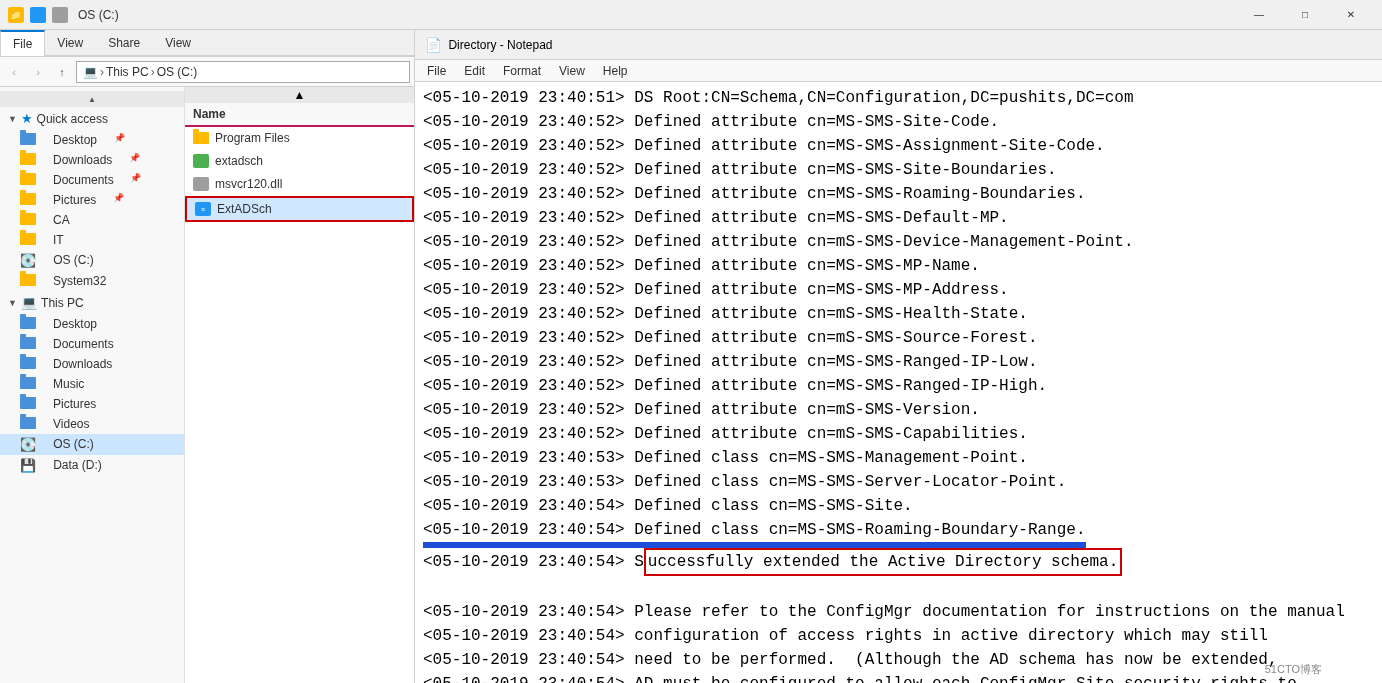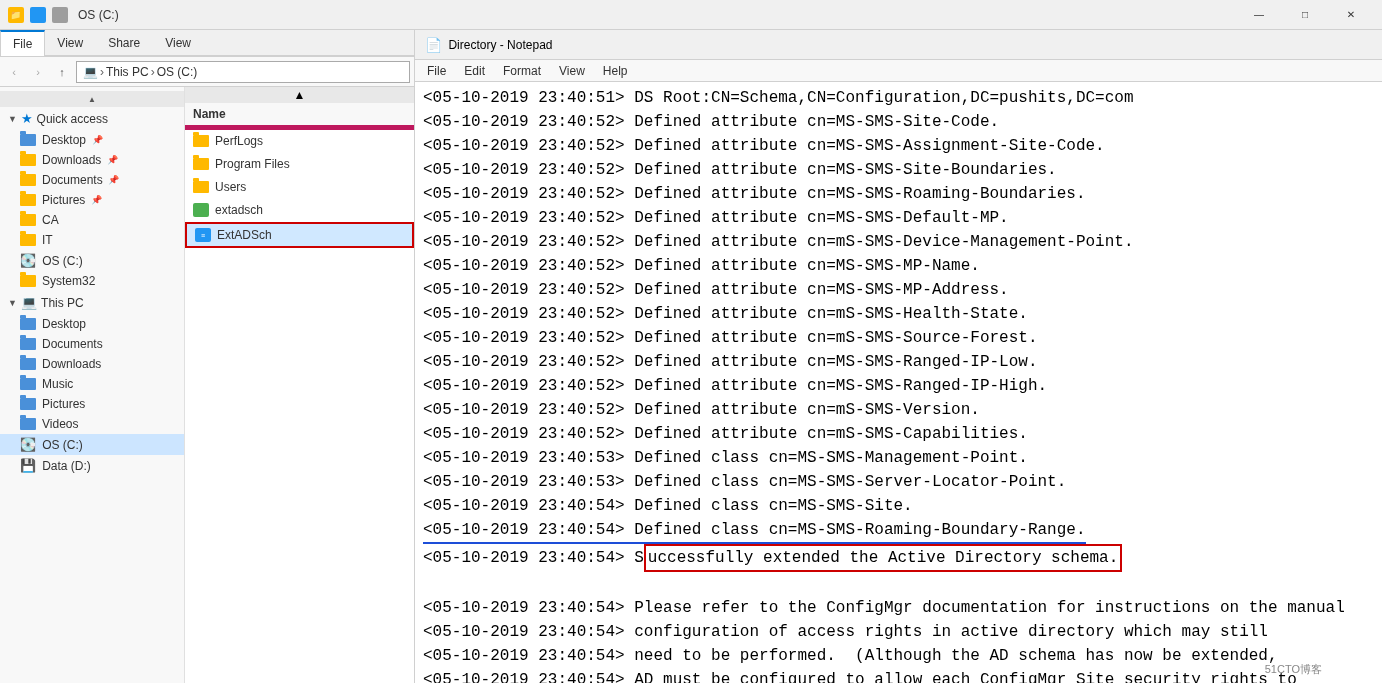--- a/index.html
+++ b/index.html
@@ -128,26 +128,25 @@
       align-items: center;
       padding: 4px 8px;
       font-size: 12px;
       color: #333;
       cursor: pointer;
       gap: 4px;
     }
     .sidebar-section-header .arrow { font-size: 9px; color: #555; }
     .sidebar-item {
       display: flex;
-      align-items: center;
       padding: 3px 8px 3px 20px;
       font-size: 12px;
       color: #333;
       cursor: pointer;
-      gap: 6px;
+      gap: 17px;
     }
     .sidebar-item.selected { background: #cce5ff; }
     .sidebar-item .pin { font-size: 9px; color: #0078d4; }
     .folder-icon { width: 16px; height: 12px; background: #ffb900; border-radius: 1px; position: relative; flex-shrink: 0; }
     .folder-icon::before { content: ''; position: absolute; top: -3px; left: 0; width: 6px; height: 3px; background: #ffb900; border-radius: 1px 1px 0 0; }
     .folder-icon-blue { background: #4a90d9; }
     .folder-icon-blue::before { background: #4a90d9; }
 
     
     .file-list {
@@ -155,21 +154,21 @@
       overflow-y: auto;
       background: #fff;
     }
     .file-list-header {
       display: flex;
       align-items: center;
       padding: 4px 8px;
       font-size: 12px;
       color: #333;
       font-weight: 600;
-      border-bottom: 5px solid #be185d;
+      border-bottom: 2px solid #be185d;
       background: #f8f8f8;
     }
     .file-list-scroll-btn {
       display: flex;
       align-items: center;
       justify-content: center;
       height: 16px;
       cursor: pointer;
     }
     .file-item {
@@ -374,34 +373,30 @@
       </div>
 
       <div class="file-list">
         <div class="file-list-scroll-btn" style="background:#e8e8e8;">▲</div>
         <div class="file-list-header">
           <span>Name</span>
         </div>
 
         <div class="file-item">
           <div class="folder-icon"></div>
-          <span>PerfLogs</span>
-        </div>
-        <div class="file-item">
-          <div class="folder-icon"></div>
           <span>Program Files</span>
-        </div>
-        <div class="file-item">
-          <div class="folder-icon"></div>
-          <span>Users</span>
         </div>
 
         <div class="file-item">
           <div style="width:16px;height:14px;background:#4caf50;border-radius:2px;flex-shrink:0;"></div>
           <span>extadsch</span>
+        </div>
+        <div class="file-item">
+          <div style="width:16px;height:14px;background:#9e9e9e;border-radius:2px;flex-shrink:0;"></div>
+          <span>msvcr120.dll</span>
         </div>
         <div class="file-item selected" style="border: 2px solid #cc0000; background: #d0e8ff;">
           <div style="width:16px;height:14px;background:#2196F3;border-radius:2px;flex-shrink:0;display:flex;align-items:center;justify-content:center;font-size:7px;color:#fff;">≡</div>
           <span>ExtADSch</span>
         </div>
       </div>
     </div>
   </div>
 
   <div class="notepad">
@@ -427,21 +422,21 @@
 &lt;05-10-2019 23:40:52&gt; Defined attribute cn=MS-SMS-MP-Address.
 &lt;05-10-2019 23:40:52&gt; Defined attribute cn=mS-SMS-Health-State.
 &lt;05-10-2019 23:40:52&gt; Defined attribute cn=mS-SMS-Source-Forest.
 &lt;05-10-2019 23:40:52&gt; Defined attribute cn=MS-SMS-Ranged-IP-Low.
 &lt;05-10-2019 23:40:52&gt; Defined attribute cn=MS-SMS-Ranged-IP-High.
 &lt;05-10-2019 23:40:52&gt; Defined attribute cn=mS-SMS-Version.
 &lt;05-10-2019 23:40:52&gt; Defined attribute cn=mS-SMS-Capabilities.
 &lt;05-10-2019 23:40:53&gt; Defined class cn=MS-SMS-Management-Point.
 &lt;05-10-2019 23:40:53&gt; Defined class cn=MS-SMS-Server-Locator-Point.
 &lt;05-10-2019 23:40:54&gt; Defined class cn=MS-SMS-Site.
-<span style="border-bottom: 2px solid #1d4ed8; display:inline-block;">&lt;05-10-2019 23:40:54&gt; Defined class cn=MS-SMS-Roaming-Boundary-Range.</span>
+<span style="border-bottom: 6px solid #1d4ed8; display:inline-block;">&lt;05-10-2019 23:40:54&gt; Defined class cn=MS-SMS-Roaming-Boundary-Range.</span>
 &lt;05-10-2019 23:40:54&gt; S<span style="border: 2px solid #cc0000; display:inline-block; padding: 0 2px;">uccessfully extended the Active Directory schema.</span>
 
 &lt;05-10-2019 23:40:54&gt; Please refer to the ConfigMgr documentation for instructions on the manual
 &lt;05-10-2019 23:40:54&gt; configuration of access rights in active directory which may still
 &lt;05-10-2019 23:40:54&gt; need to be performed.  (Although the AD schema has now be extended,
 &lt;05-10-2019 23:40:54&gt; AD must be configured to allow each ConfigMgr Site security rights to
 &lt;05-10-2019 23:40:54&gt; publish in each of their domains.)
 </div>
   </div>
 </div>

